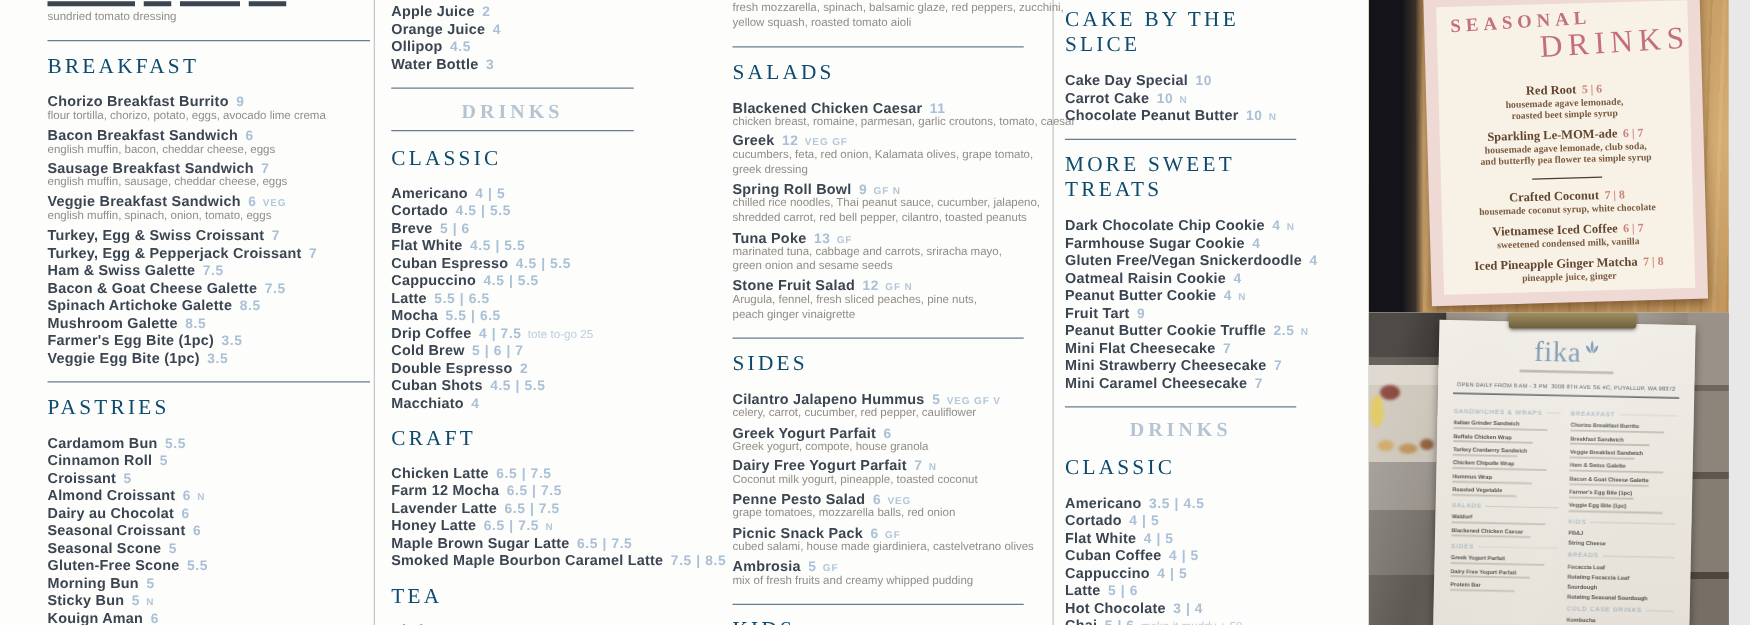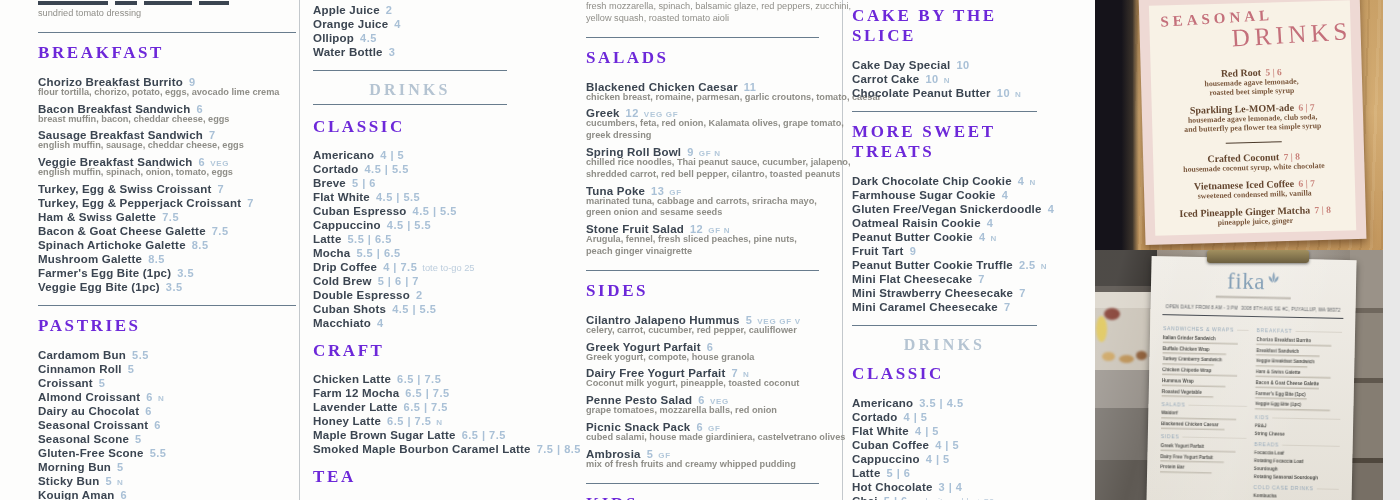--- a/index.html
+++ b/index.html
@@ -13,23 +13,23 @@
   #col3{left:586px;width:233px;}
   #col4{left:852px;width:185px;}
   .vsep{position:absolute;top:0;bottom:0;width:1px;background:#c3c8cc;}
   #sep1{left:299px;} #sep2{left:842px;}
 
   .mi{white-space:nowrap;height:14px;line-height:14px;}
   .mi-n{font-weight:700;font-size:11.5px;color:#3b4551;letter-spacing:.2px;}
   .mi-p{font-size:11px;color:#a9c0d6;font-weight:700;margin-left:6px;letter-spacing:.5px;}
   .mi-t{font-size:8px;color:#b3c8da;font-weight:700;margin-left:5px;letter-spacing:.7px;}
   .mi-note{font-size:9.3px;color:#bccddd;margin-left:5px;margin-top:17px;}
-  .mi-d{margin:-1px 0 2px;font-weight:bold;}
+  .mi-d{margin:-1px 0 2px;}
   .mi-dl{font-size:9.2px;line-height:11.8px;color:#8f8e88;white-space:nowrap;}
-  .shead{font-family:"Liberation Serif",serif;font-weight:700;font-size:17px;color:#6d28d9;
+  .shead{font-family:"Liberation Serif",serif;font-weight:400;font-size:17px;color:#0c4a6e;
          letter-spacing:2.6px;margin:10px 0 11px;}
   .rule{height:0;border-top:1.4px solid #687c8d;margin:12px 0 10px;}
   .banner{font-family:"Liberation Serif",serif;font-weight:700;font-size:16px;letter-spacing:3.2px;
           color:#b5c4d2;text-align:center;margin:5px 0;}
   #col2 .banner + .rule{margin:5px 0 6px;}
   #col2 .shead{margin:12px 0 10px;}
   #col4 .shead:first-child{margin-top:6px;}
   .overflow-wrap{padding-top:1px;}
   .clip-frag{display:flex;gap:7px;height:4px;margin-bottom:3px;}
   .clip-frag span{background:#3b4551;height:4px;display:block;}
@@ -110,21 +110,21 @@
     </div>
     <div>
         <div class="rule"></div>
         <div class="shead">BREAKFAST</div>
         <div class="mi"><span class="mi-n">Chorizo Breakfast Burrito</span><span class="mi-p">9</span></div>
         <div class="mi-d">
           <div class="mi-dl">flour tortilla, chorizo, potato, eggs, avocado lime crema</div>
         </div>
         <div class="mi"><span class="mi-n">Bacon Breakfast Sandwich</span><span class="mi-p">6</span></div>
         <div class="mi-d">
-          <div class="mi-dl">breast muffin, bacon, cheddar cheese, eggs</div>
+          <div class="mi-dl">english muffin, bacon, cheddar cheese, eggs</div>
         </div>
         <div class="mi"><span class="mi-n">Sausage Breakfast Sandwich</span><span class="mi-p">7</span></div>
         <div class="mi-d">
           <div class="mi-dl">english muffin, sausage, cheddar cheese, eggs</div>
         </div>
         <div class="mi"><span class="mi-n">Veggie Breakfast Sandwich</span><span class="mi-p">6</span><span class="mi-t">VEG</span></div>
         <div class="mi-d">
           <div class="mi-dl">english muffin, spinach, onion, tomato, eggs</div>
         </div>
         <div class="mi"><span class="mi-n">Turkey, Egg &amp; Swiss Croissant</span><span class="mi-p">7</span></div>

